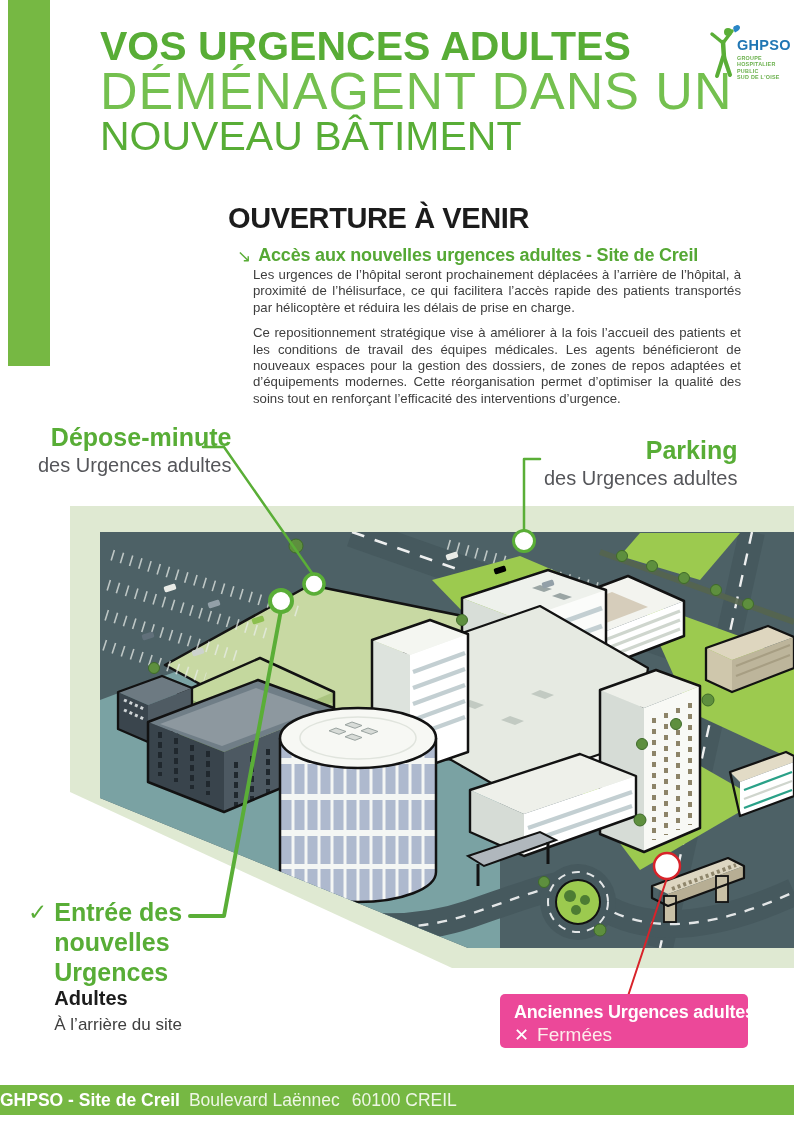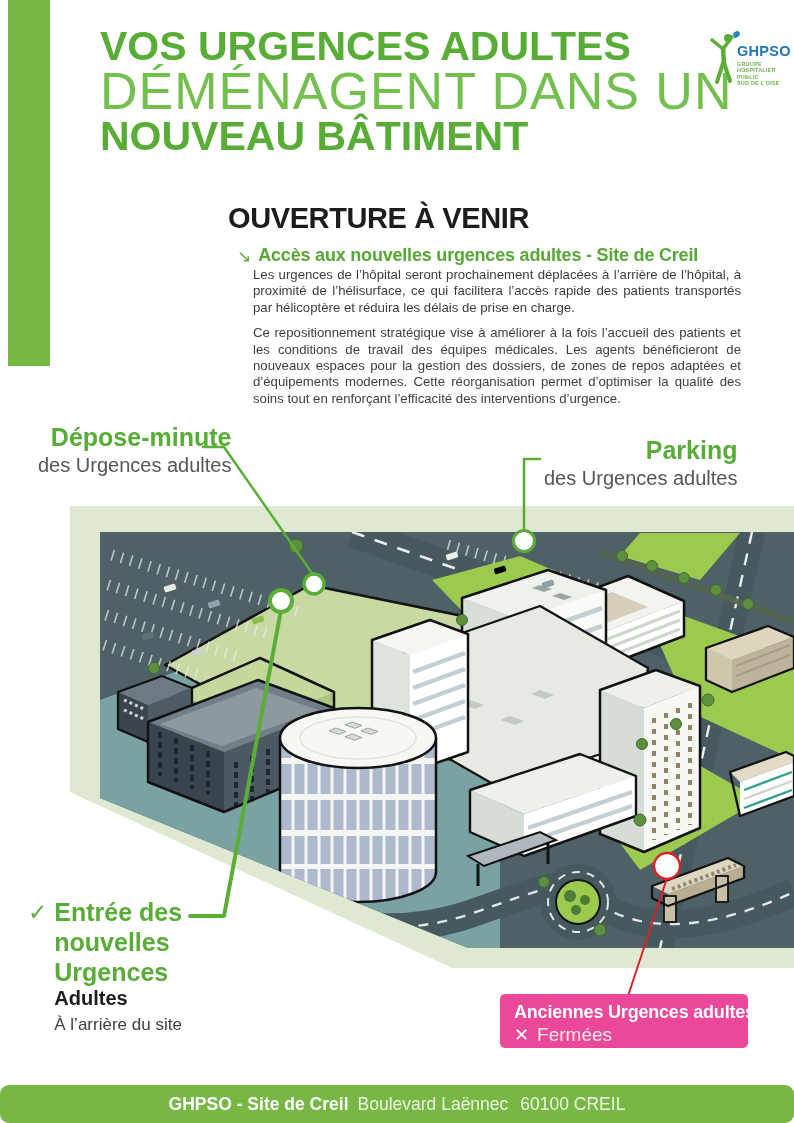--- a/index.html
+++ b/index.html
@@ -4,23 +4,23 @@
 <style>
   html,body{margin:0;padding:0;background:#e8e8e8;}
   .page{position:relative;width:794px;height:1123px;background:#ffffff;overflow:hidden;
         font-family:"Liberation Sans","DejaVu Sans",sans-serif;}
   
   .green-bar{position:absolute;left:8px;top:0;width:42px;height:366px;background:#76b843;}
   
   .title{position:absolute;left:100px;top:24px;line-height:45px;white-space:nowrap;}
   .title .l1{font-size:41px;font-weight:700;color:#58ad36;}
   .title .l2{font-size:52px;font-weight:400;color:#74c04f;letter-spacing:1px;}
-  .title .l3{font-size:41px;font-weight:700;color:#58ad36;}
-  
-  .logo{position:absolute;left:708px;top:30px;width:86px;height:66px;}
+  .title .l3{font-size:41px;font-weight:400;color:#58ad36;}
+  
+  .logo{position:absolute;left:708px;top:24px;width:86px;height:66px;}
   .logo svg{position:absolute;left:0;top:0;}
   .logo-text{position:absolute;left:29px;top:13px;}
   .logo-name{font-size:14.5px;font-weight:700;color:#2076b4;letter-spacing:.3px;}
   .logo-sub{margin-top:2px;font-size:5.4px;line-height:6.4px;font-weight:700;color:#6ab04c;letter-spacing:.25px;}
   
   .heading{position:absolute;left:228px;top:202px;font-size:29px;font-weight:700;color:#1c1c1c;letter-spacing:-.4px;white-space:nowrap;}
   .subhead{position:absolute;left:237px;top:245px;display:flex;align-items:flex-start;gap:7px;white-space:nowrap;}
   .subhead .arrow{font-size:17px;color:#5aae37;font-weight:400;transform:translateY(1px);}
   .subhead .txt{font-size:18px;font-weight:700;color:#55a834;letter-spacing:-.2px;}
   .body-copy{position:absolute;left:253px;top:267px;width:488px;}
@@ -36,22 +36,22 @@
   .entree-bold{font-size:20px;font-weight:700;color:#1c1c1c;}
   .entree-sub{font-size:17px;color:#404040;margin-top:5px;}
   
   .badge{position:absolute;left:500px;top:994px;width:248px;height:54px;background:#ec4899;border-radius:5px;
          box-sizing:border-box;padding:8px 0 0 14px;z-index:4;}
   .badge-title{font-size:18px;font-weight:700;color:#ffffff;letter-spacing:-.2px;white-space:nowrap;}
   .badge-status{margin-top:1px;display:flex;align-items:baseline;gap:8px;}
   .badge-cross{font-size:18px;font-weight:700;color:#ffffff;}
   .badge-closed{font-size:19px;font-weight:400;color:#fdeceb;}
   
-  .footer{position:absolute;left:0;top:1085px;width:794px;height:38px;background:#76b843;
-          display:flex;align-items:center;justify-content:center;z-index:4;border-radius:9px;}
+  .footer{position:absolute;left:0;top:1085px;width:794px;height:30px;background:#76b843;
+          display:flex;align-items:center;z-index:4;}
   .footer .site{font-size:17.5px;font-weight:700;color:#ffffff;}
   .footer .addr{font-size:17.5px;color:#edf6e4;margin-left:9px;}
   .footer .city{font-size:17.5px;color:#edf6e4;margin-left:12px;}
   .map-svg{position:absolute;left:0;top:0;z-index:1;}
   .txtlayer{position:absolute;left:0;top:0;width:794px;height:1123px;z-index:3;pointer-events:none;}
   .txtlayer > *{pointer-events:auto;}
 </style>
 </head>
 <body>
 

